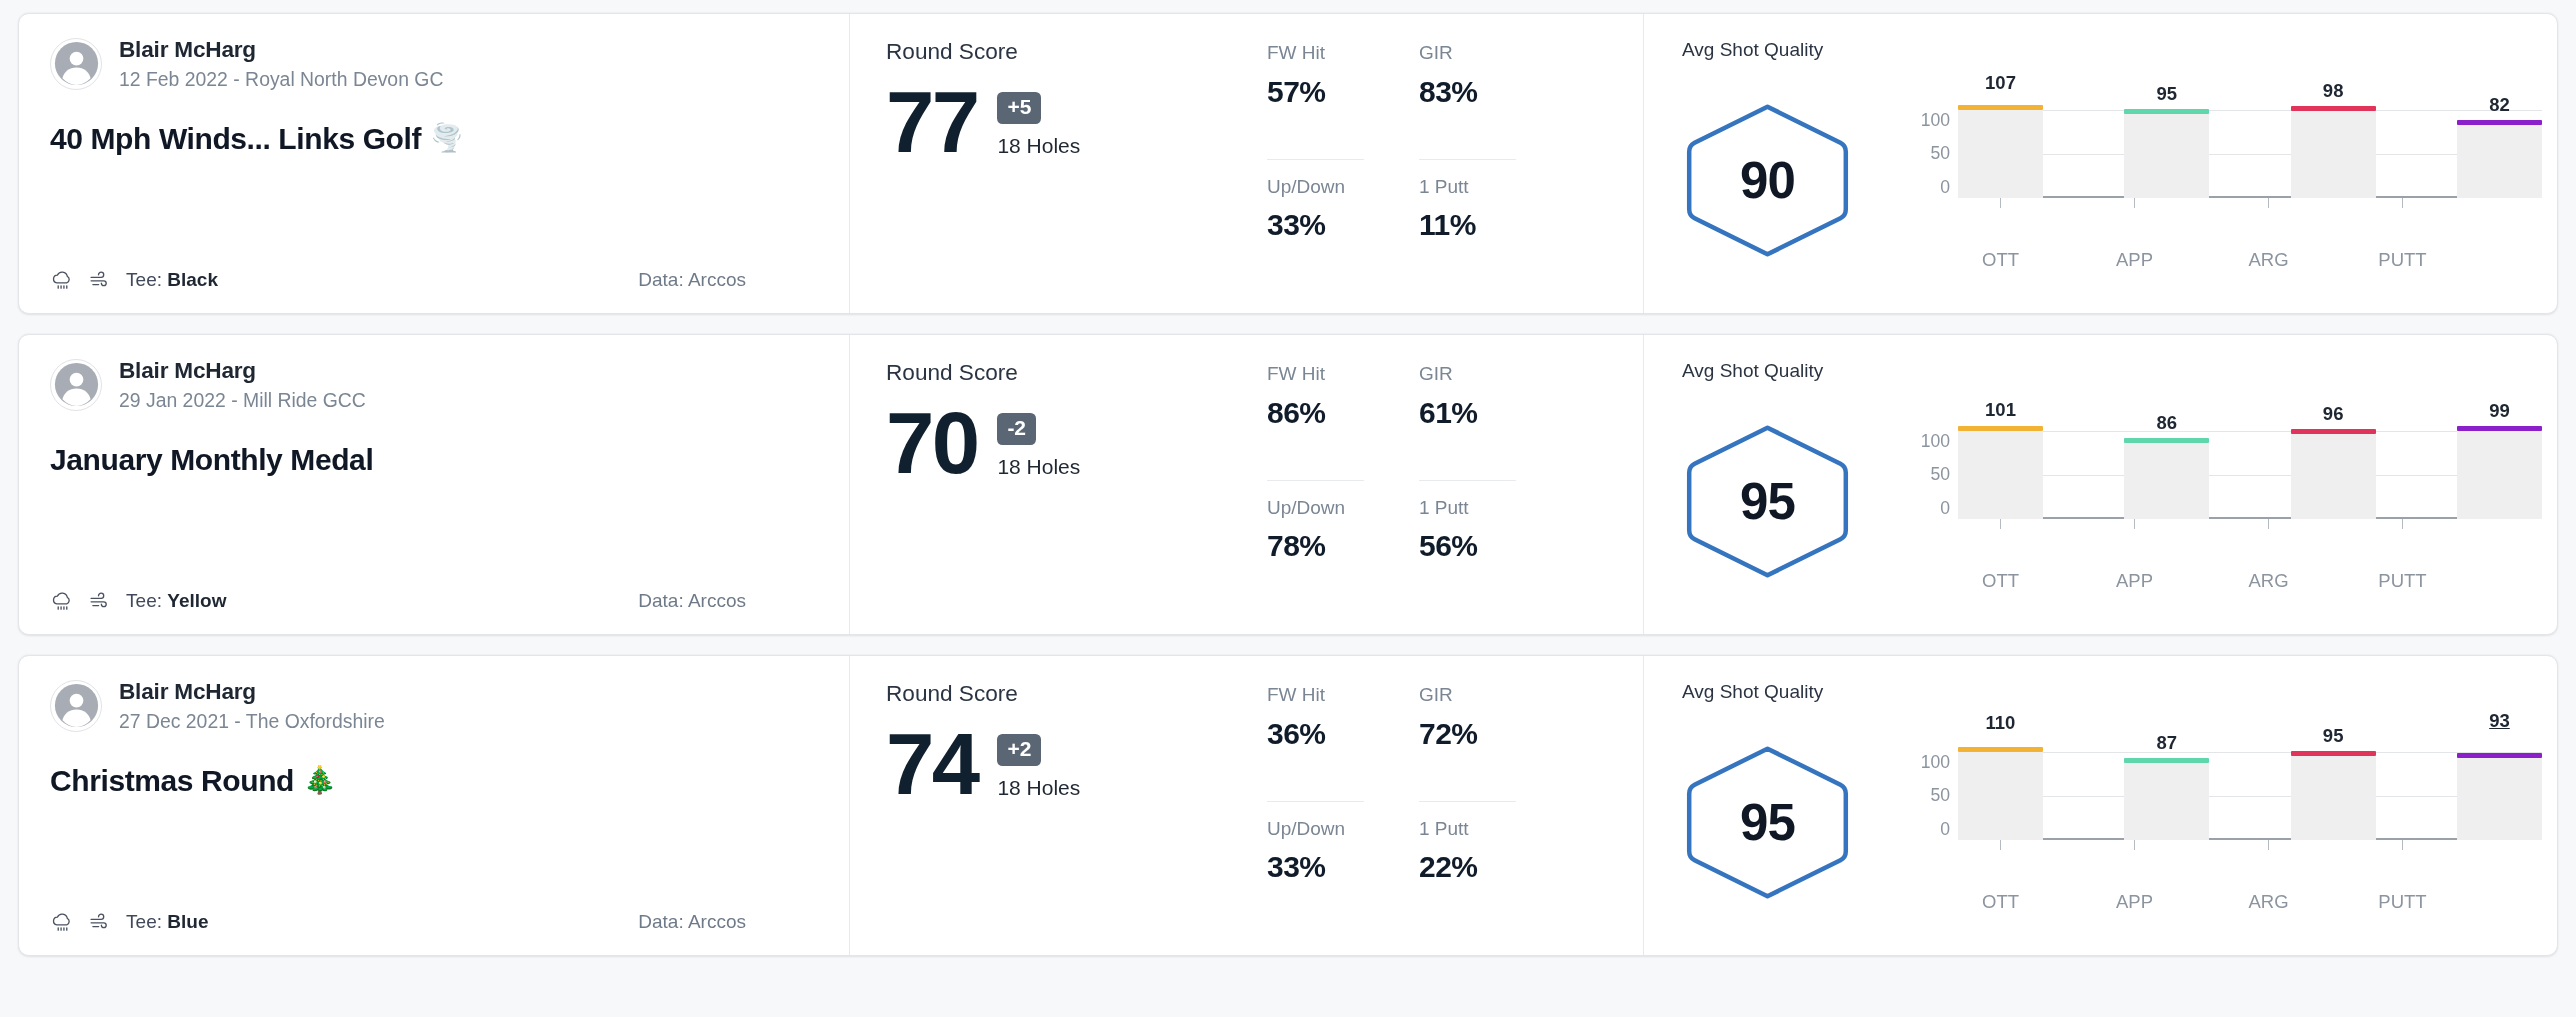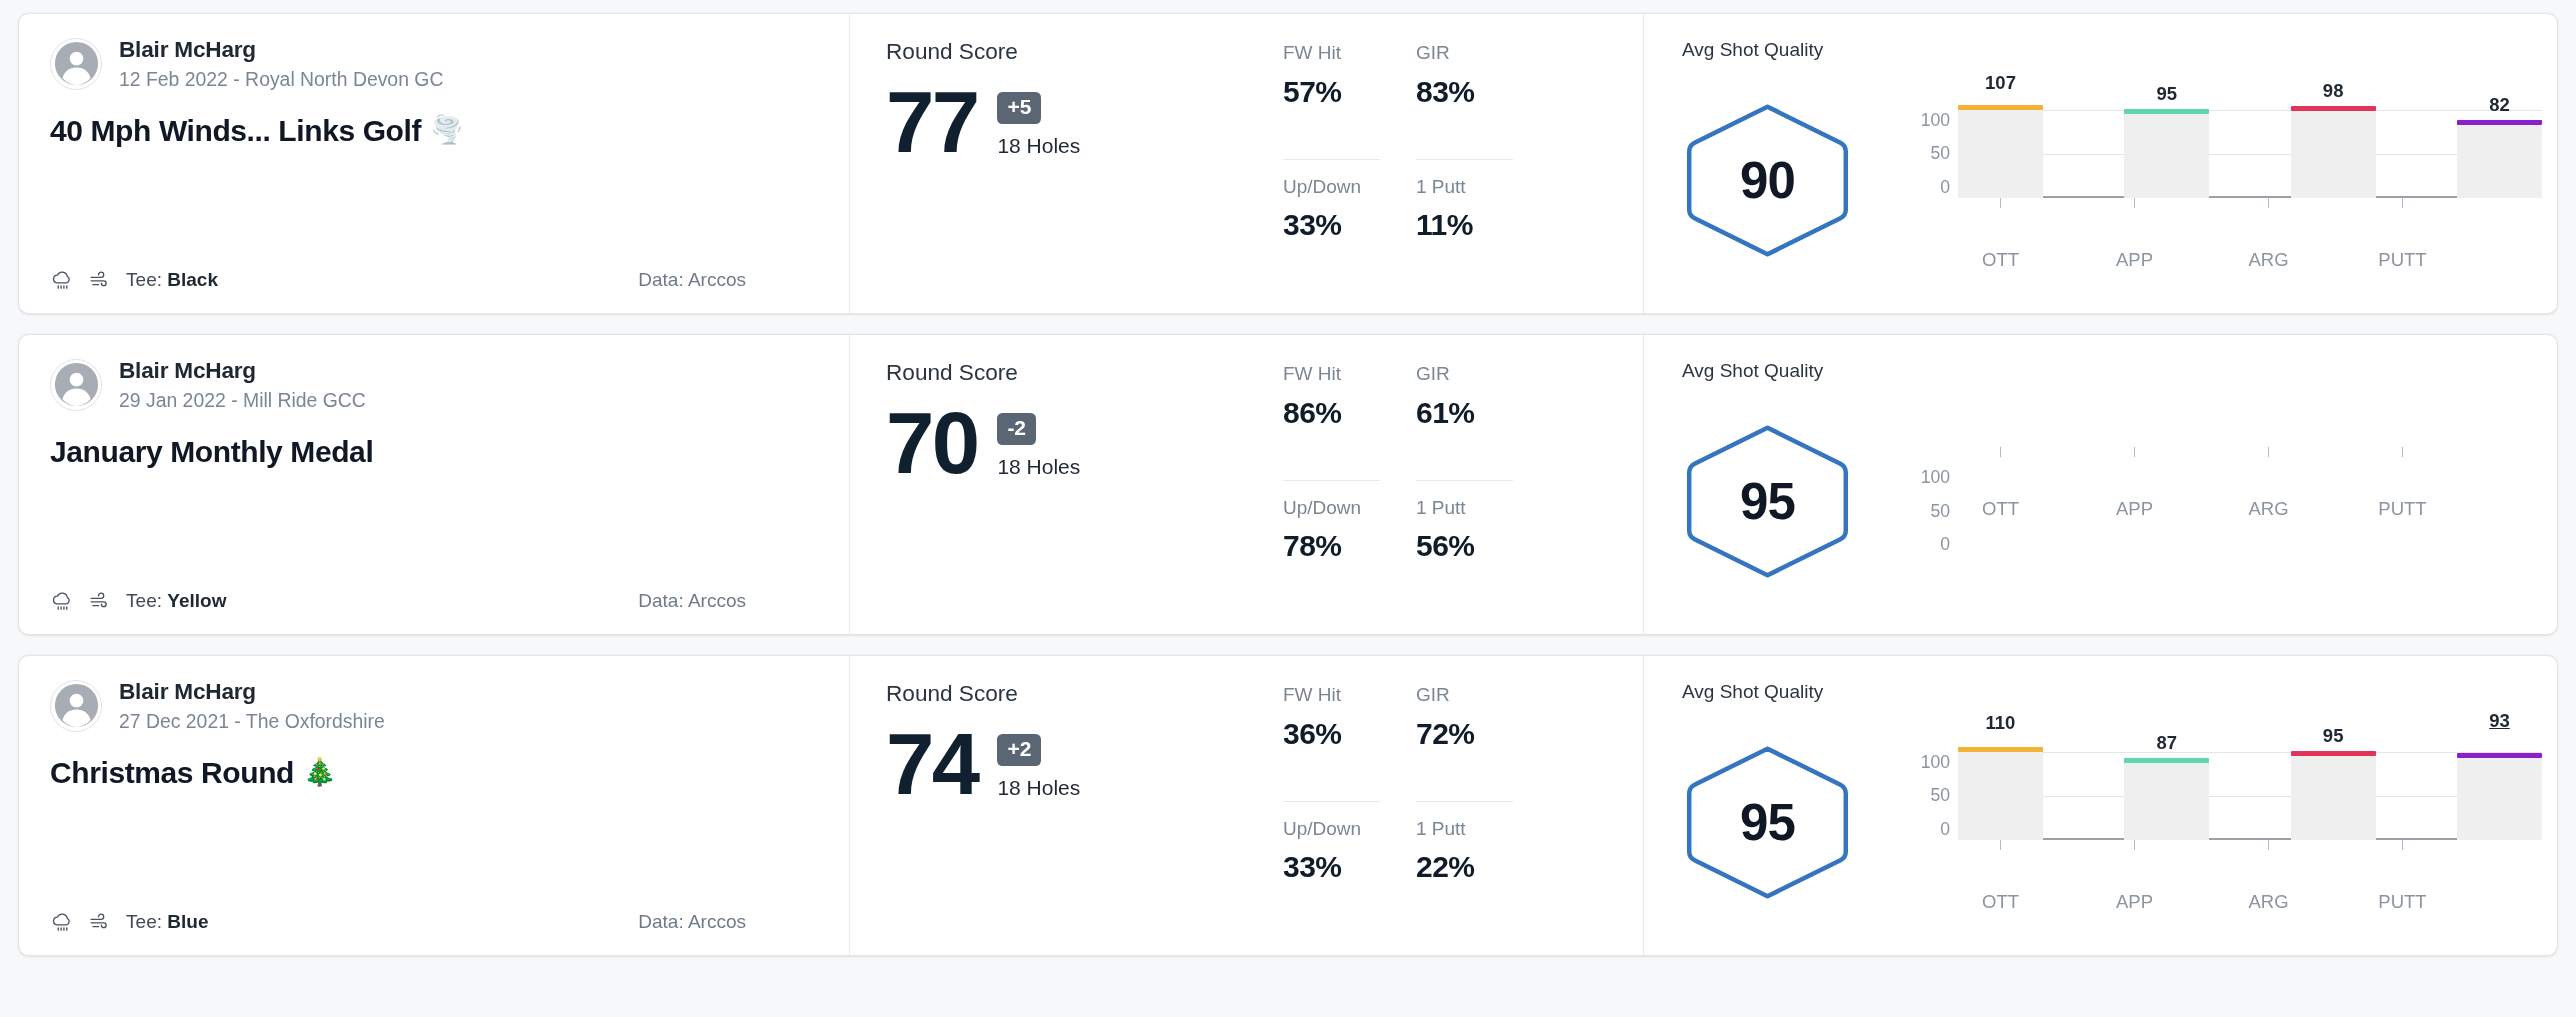--- a/index.html
+++ b/index.html
@@ -46,21 +46,21 @@
     flex: 0 0 52px;
   }
   .avatar svg { display: block; }
   .player-meta { display: flex; flex-direction: column; gap: 4.5px; }
   .player-name {
     font-size: 22.6px; font-weight: 700; color: #1f2733; letter-spacing: -0.2px;
   }
   .round-meta { font-size: 19.4px; color: #7b8694; font-weight: 400; }
 
   .round-title {
-    margin-top: 23px;
+    margin-top: 31px;
     font-size: 30px;
     font-weight: 700;
     color: #101826;
     letter-spacing: -0.4px;
     display: flex;
     align-items: center;
     gap: 9px;
   }
   .title-emoji { font-size: 27px; line-height: 1; }
 
@@ -104,23 +104,23 @@
     font-weight: 700;
     padding: 4.5px 10px 5.4px 10px;
     align-self: flex-start;
     line-height: 1.05;
   }
   .score-holes { font-size: 21px; color: #1f2733; font-weight: 400; }
 
   .stats-grid {
     display: grid;
     grid-template-columns: 97px 97px;
-    column-gap: 36px;
+    column-gap: 55px;
     padding-top: 3.6px;
-    margin-left: 36px;
+    margin-left: 20px;
   }
   .stat-cell { padding-bottom: 14.4px; }
   .stat-cell.row2 { padding-top: 15.3px; border-top: 0.9px solid #e8eaed; }
   .stat-name { font-size: 19px; color: #7b8694; margin-bottom: 10.8px; }
   .stat-val { font-size: 30px; font-weight: 700; color: #111c2b; letter-spacing: -0.5px; }
 
   
   .quality-pane {
     flex: 1 1 auto;
     border-left: 0.9px solid #e7e9ec;
@@ -410,20 +410,49 @@
           <div class="hex-value">95</div>
         </div>
 
         <div class="chart">
           <div class="y-axis">
               <div>100</div>
               <div>50</div>
               <div>0</div>
             </div>
           <div class="plot-wrap">
+            <div class="plot">
+              <div class="gridline g100"></div>
+              <div class="gridline g50"></div>
+              <div class="axisline"></div>
+            <div class="bar-col">
+                  <div class="bar-label-top" style="bottom: 98px;">101</div>
+                  <div class="bar" style="height: 89px; background: rgb(239, 239, 239);">
+                    <div class="bar-cap" style="background: rgb(242, 178, 51);"></div>
+                  </div>
+                </div>
+                <div class="bar-col">
+                  <div class="bar-label-top" style="bottom: 85px;">86</div>
+                  <div class="bar" style="height: 76px; background: rgb(239, 239, 239);">
+                    <div class="bar-cap" style="background: rgb(95, 214, 172);"></div>
+                  </div>
+                </div>
+                <div class="bar-col">
+                  <div class="bar-label-top" style="bottom: 94px;">96</div>
+                  <div class="bar" style="height: 85px; background: rgb(239, 239, 239);">
+                    <div class="bar-cap" style="background: rgb(224, 52, 91);"></div>
+                  </div>
+                </div>
+                <div class="bar-col">
+                  <div class="bar-label-top" style="bottom: 97px;">99</div>
+                  <div class="bar" style="height: 88px; background: rgb(239, 239, 239);">
+                    <div class="bar-cap" style="background: rgb(139, 31, 201);"></div>
+                  </div>
+                </div>
+              </div>
             <div class="x-axis">
                 <div class="x-tick-wrap">
                   <div class="tickmark"></div>
                   <div class="x-label">OTT</div>
                 </div>
                 <div class="x-tick-wrap">
                   <div class="tickmark"></div>
                   <div class="x-label">APP</div>
                 </div>
                 <div class="x-tick-wrap">

